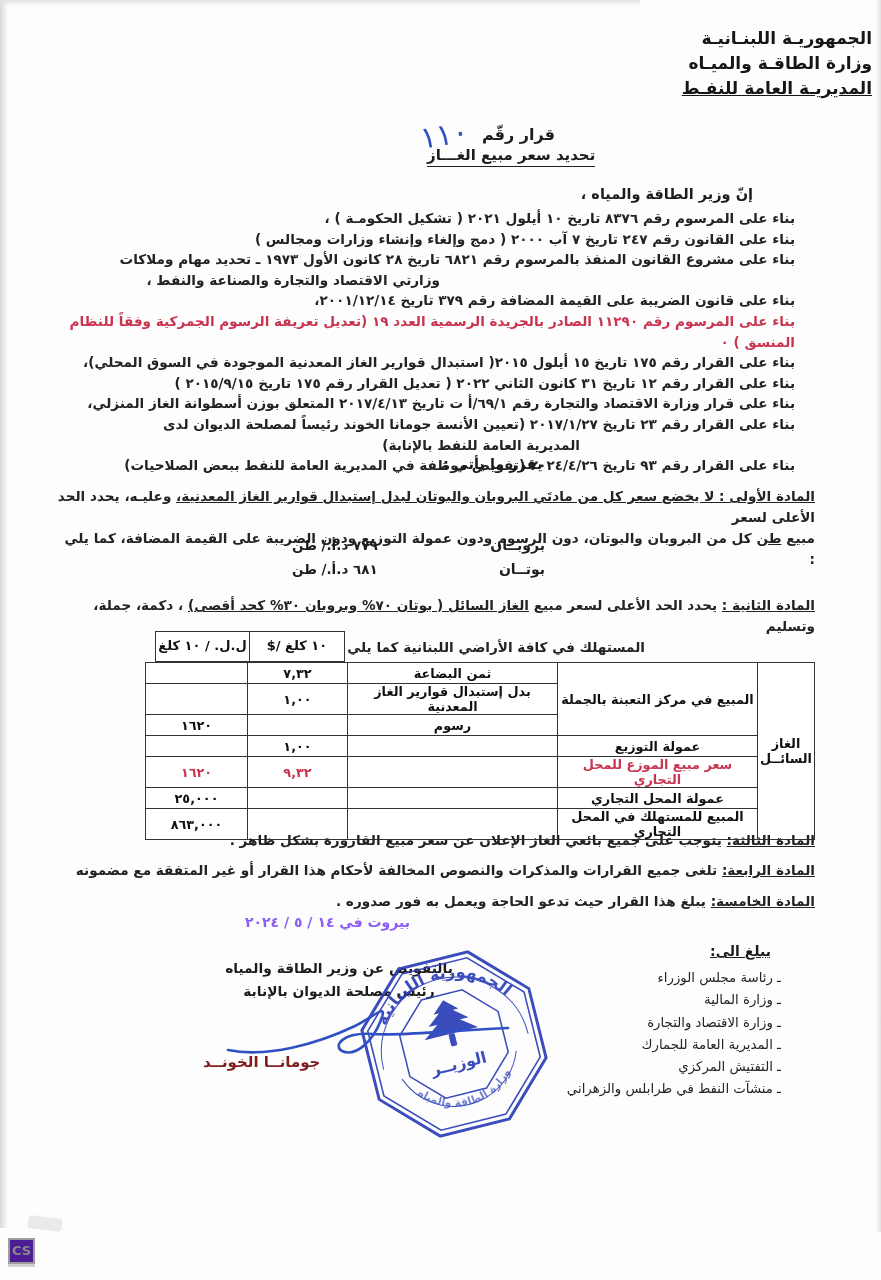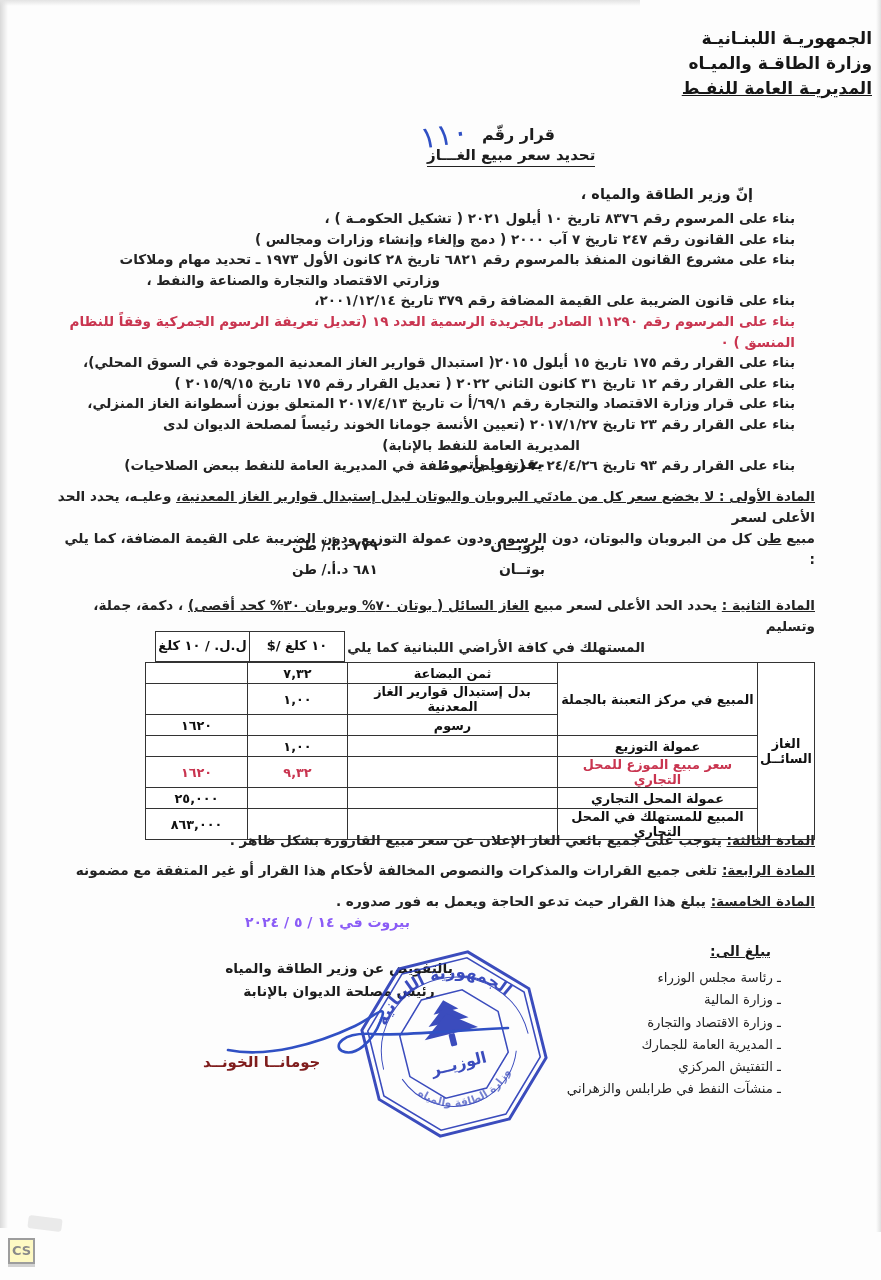--- a/index.html
+++ b/index.html
@@ -89,21 +89,21 @@
                font-size:13.8px; line-height:23px; font-weight:700; color:#1c1c1c; }
   .sig-name  { position:absolute; top:1053px; left:203px; width:160px; text-align:left;
                font-size:15px; font-weight:700; color:#7f1d1d; }
 
   .stamp { position:absolute; left:356px; top:946px; width:196px; height:196px;
            transform:rotate(-14deg); opacity:0.92; z-index:3; }
   .sig-svg { position:absolute; left:222px; top:988px; z-index:4; }
 
   
   .footer-icon { position:absolute; left:8px; top:1238px; width:27px; height:26px;
-                 border:2px solid #9d9d9d; border-radius:0; background:#fef9c3;
+                 border:2px solid #9d9d9d; border-radius:0; background:#4c1d95;
                  box-shadow:0 3px 0 #d2d2d2; text-align:center; line-height:22px;
                  font-size:13px; font-weight:700; color:#8a8a8a; direction:ltr; }
   .footer-text { position:absolute; left:44px; top:1234px; font-size:24px; color:#b5b5b5;
                  font-weight:400; direction:ltr; font-family:"Liberation Sans", sans-serif; }
 </style>
 </head>
 <body>
 
 <div class="page">
 

